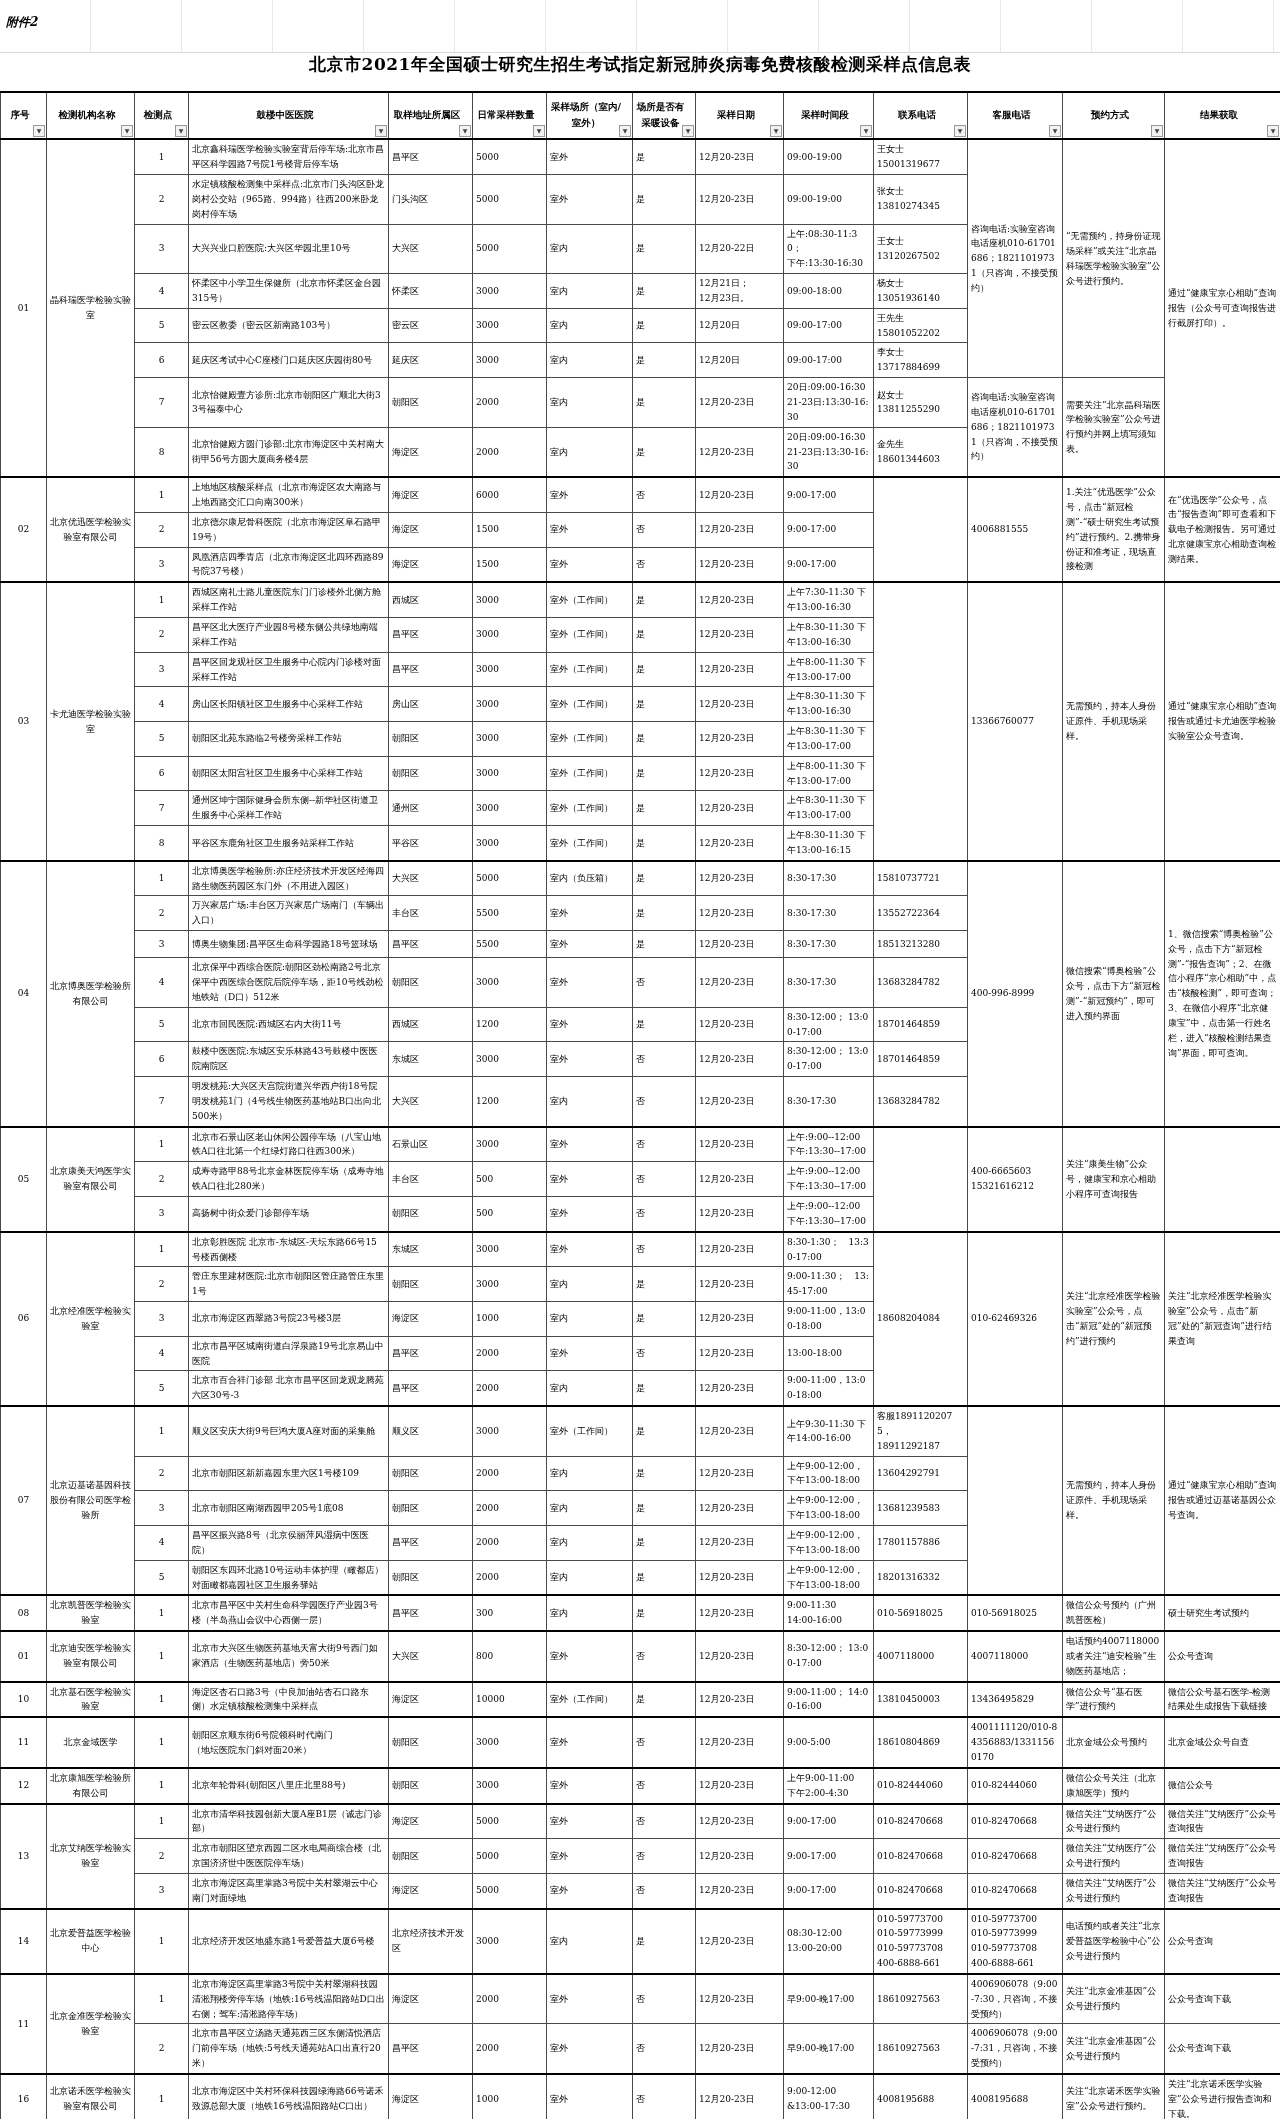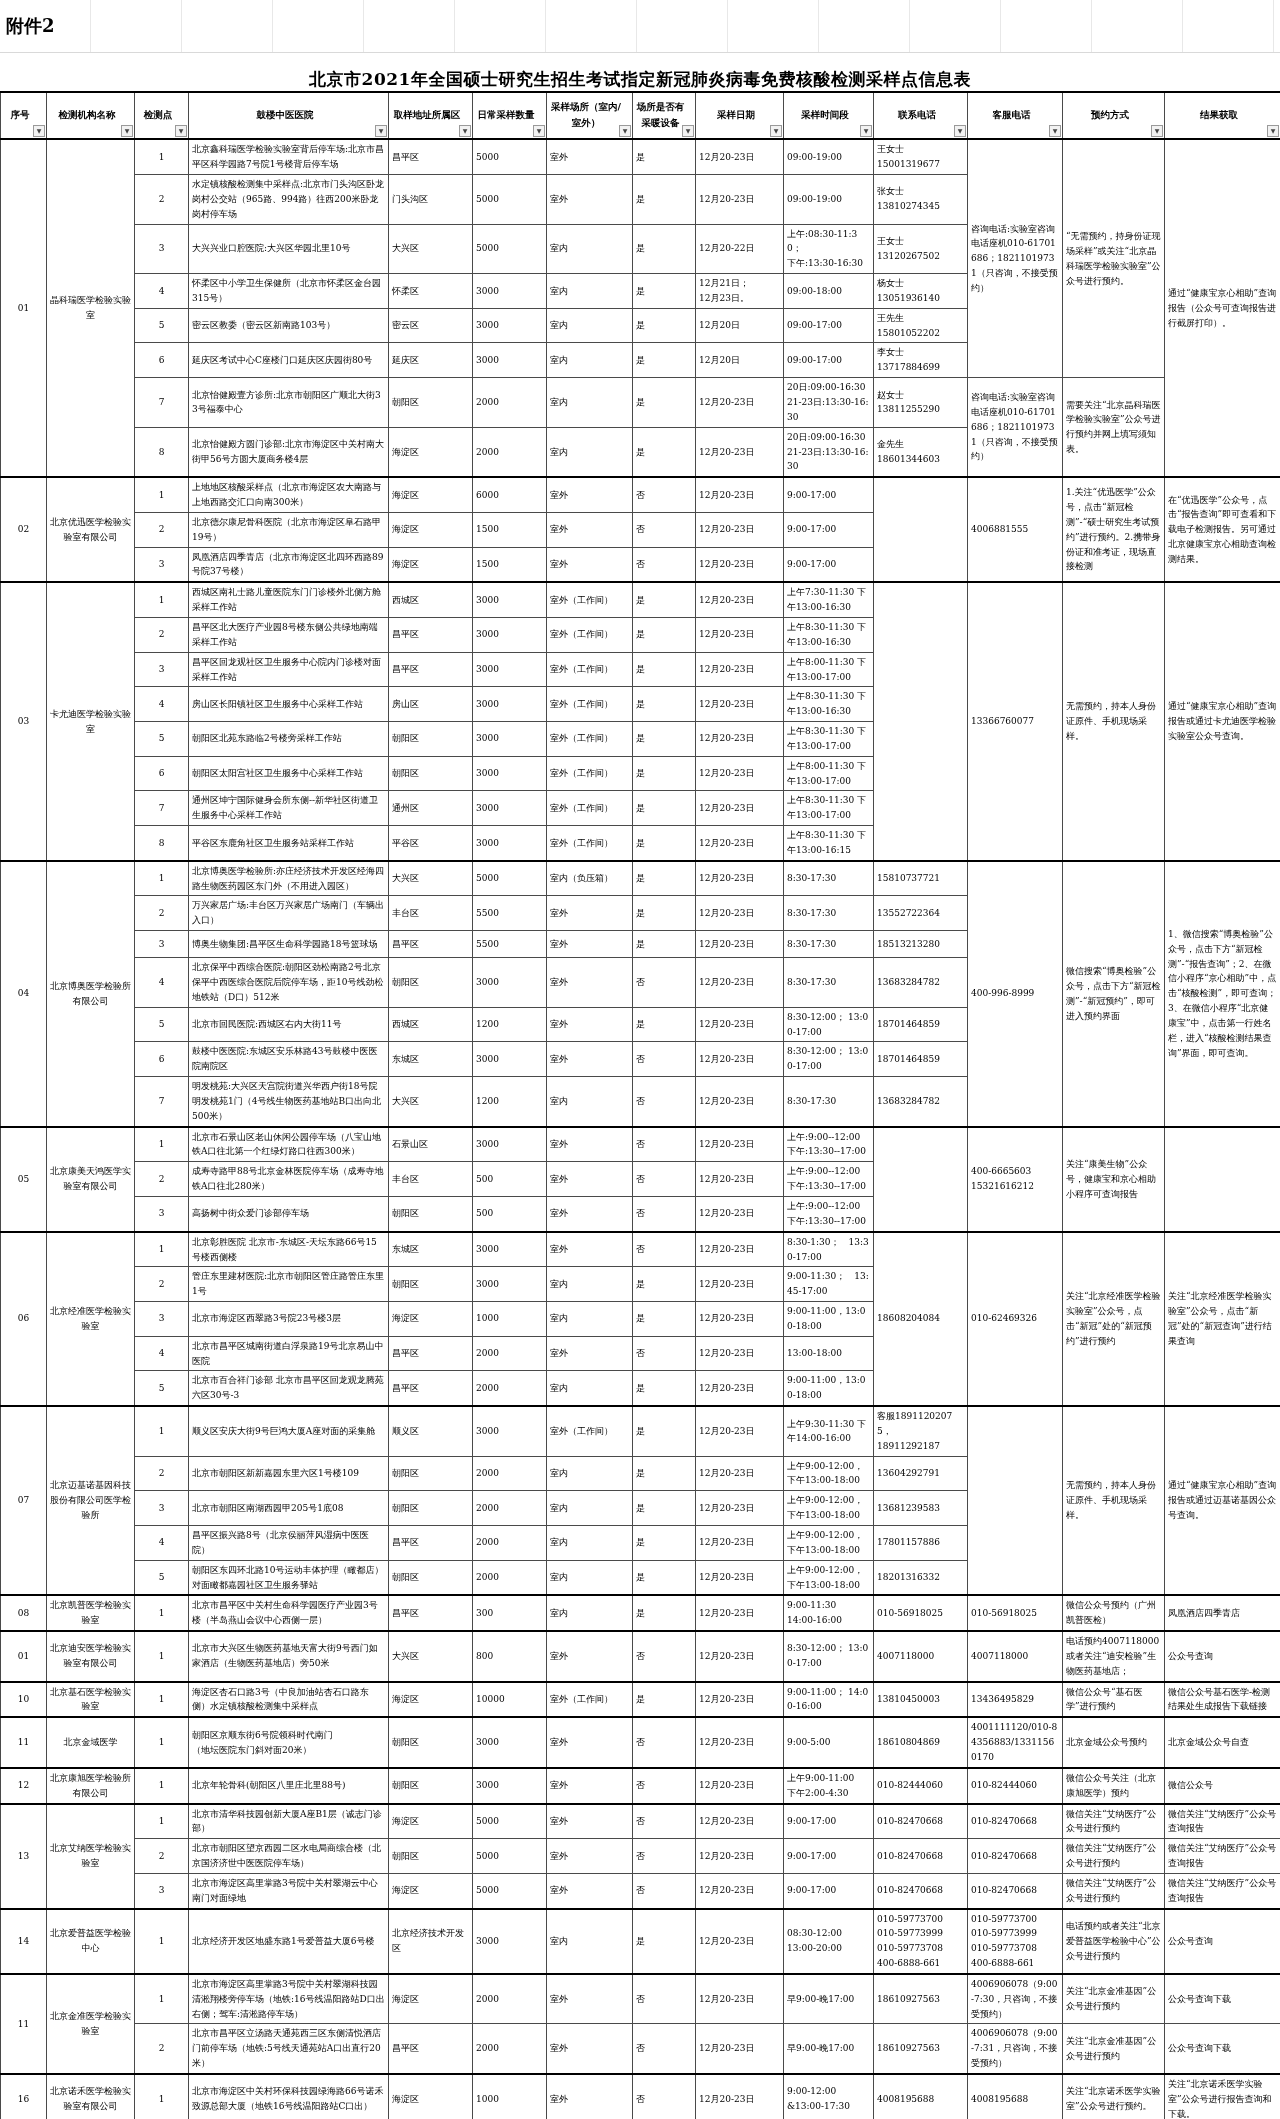--- a/index.html
+++ b/index.html
@@ -1,20 +1,20 @@
 <!DOCTYPE html>
 <html><head>
 <meta charset="utf-8">
 <style>
   html,body{margin:0;padding:0;background:#ffffff;}
   body{width:1280px;font-family:"DejaVu Serif","Liberation Serif",serif;color:#000;}
   .topband{height:52px;position:relative;border-bottom:1px solid #d9d9d9;
     background:repeating-linear-gradient(90deg,#fff 0,#fff 90px,#e8e8e8 90px,#e8e8e8 91px);}
-  .attach{position:absolute;left:6px;top:14px;font-size:18px;font-weight:bold;background:#fff;padding-right:6px;}
-  .titleband{height:38px;display:flex;align-items:flex-end;justify-content:center;}
+  .attach{position:absolute;left:6px;top:14px;font-size:12px;font-weight:bold;background:#fff;padding-right:6px;font-style:italic;}
+  .titleband{height:38px;display:flex;align-items:flex-start;justify-content:center;}
   .title{font-size:17px;font-weight:bold;letter-spacing:.5px;}
   table{border-collapse:collapse;table-layout:fixed;width:1280px;}
   th,td{border:1px solid #4a4a4a;font-size:9px;padding:2px 3px;vertical-align:middle;
     word-break:break-all;white-space:pre-line;line-height:1.65;}
   th{font-weight:bold;text-align:center;position:relative;padding:6px 10px 8px 3px;font-size:9.5px;}
   td{text-align:left;}
   td.ctr{text-align:center;}
   tr.gs td{border-top:2px solid #000;}
   thead th{border-top:2px solid #000;}
   .flt{position:absolute;right:1px;bottom:1px;width:10px;height:10px;border:1px solid #9a9a9a;
@@ -540,21 +540,21 @@
         <td>昌平区</td>
         <td>300</td>
         <td>室内</td>
         <td>是</td>
         <td>12月20-23日</td>
         <td>9:00-11:30
 14:00-16:00</td>
         <td>010-56918025</td>
         <td>010-56918025</td>
         <td>微信公众号预约（广州凯普医检）</td>
-        <td>凤凰酒店四季青店</td>
+        <td>硕士研究生考试预约</td>
       </tr>
       <tr class="gs">
         <td class="ctr">01</td>
         <td class="ctr">北京迪安医学检验实验室有限公司</td>
         <td class="ctr">1</td>
         <td>北京市大兴区生物医药基地天富大街9号西门如家酒店（生物医药基地店）旁50米</td>
         <td>大兴区</td>
         <td>800</td>
         <td>室外</td>
         <td>否</td>

